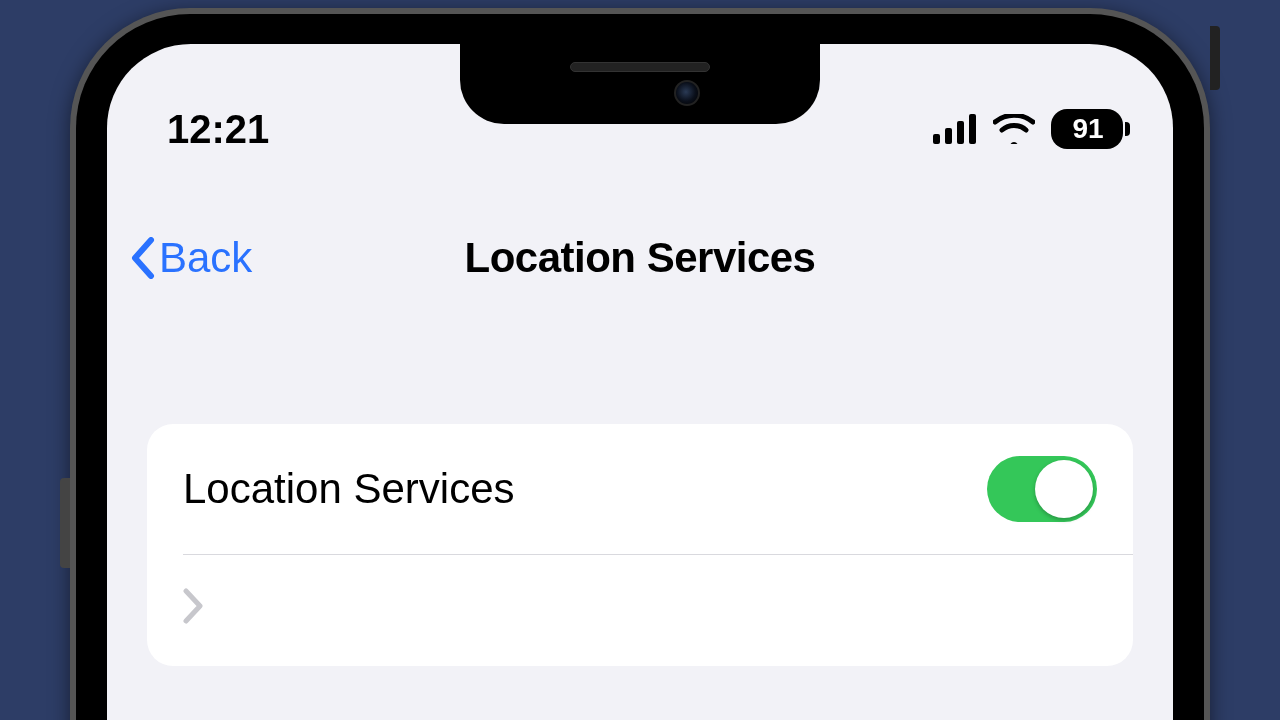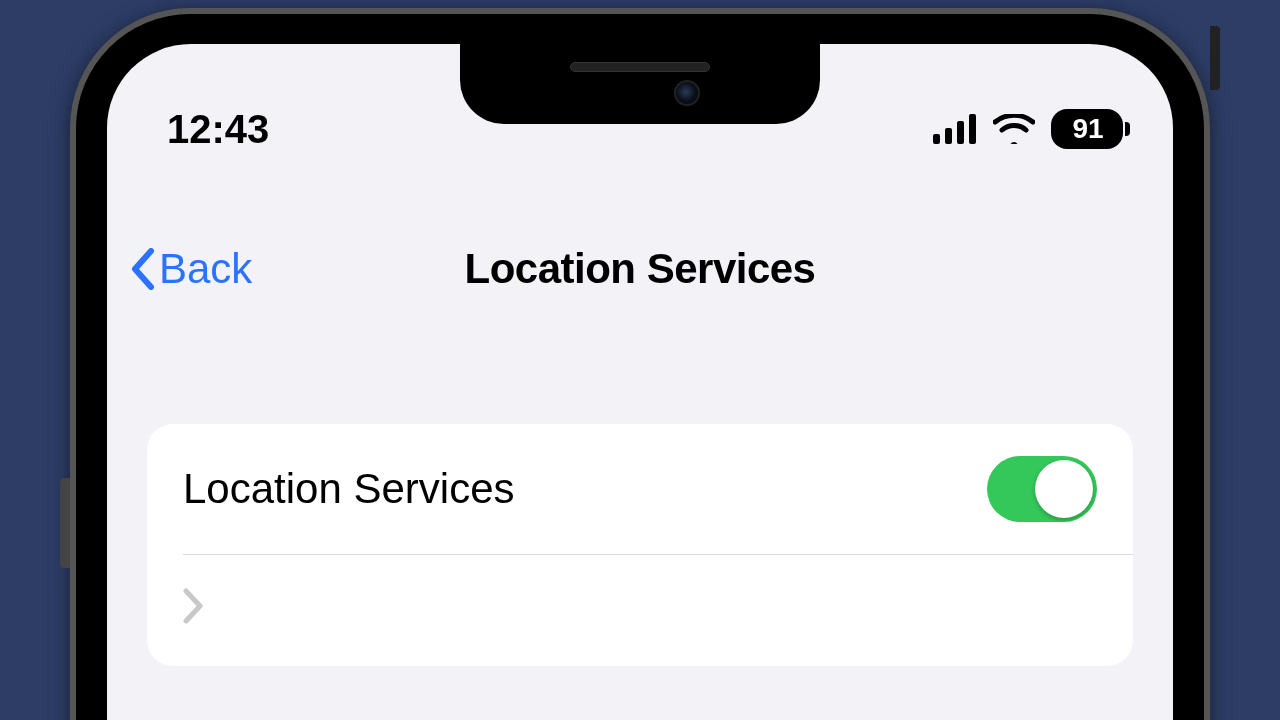--- a/index.html
+++ b/index.html
@@ -118,21 +118,20 @@
     border-top-right-radius: 4px;
     border-bottom-right-radius: 4px;
   }
   .nav-bar {
     position: absolute;
     top: 190px;
     left: 0;
     right: 0;
     height: 70px;
     display: flex;
-    align-items: center;
     justify-content: center;
   }
   .back-btn {
     position: absolute;
     left: 22px;
     display: flex;
     align-items: center;
     gap: 4px;
     color: #2a72ff;
     font-size: 42px;
@@ -228,21 +227,21 @@
   <div class="side-button-right"></div>
   <div class="phone-inner">
     <div class="screen">
 
       <div class="notch">
         <div class="speaker"></div>
         <div class="camera"></div>
       </div>
 
       <div class="status-bar">
-        <div>12:43</div>
+        <div>12:21</div>
         <div class="status-right">
           <span class="signal-icon">
             <svg width="44" height="30" viewBox="0 0 44 30">
               <rect x="0" y="20" width="7" height="10" rx="2" fill="#000"></rect>
               <rect x="12" y="14" width="7" height="16" rx="2" fill="#000"></rect>
               <rect x="24" y="7" width="7" height="23" rx="2" fill="#000"></rect>
               <rect x="36" y="0" width="7" height="30" rx="2" fill="#000"></rect>
             </svg>
           </span>
           <span class="wifi-icon">

